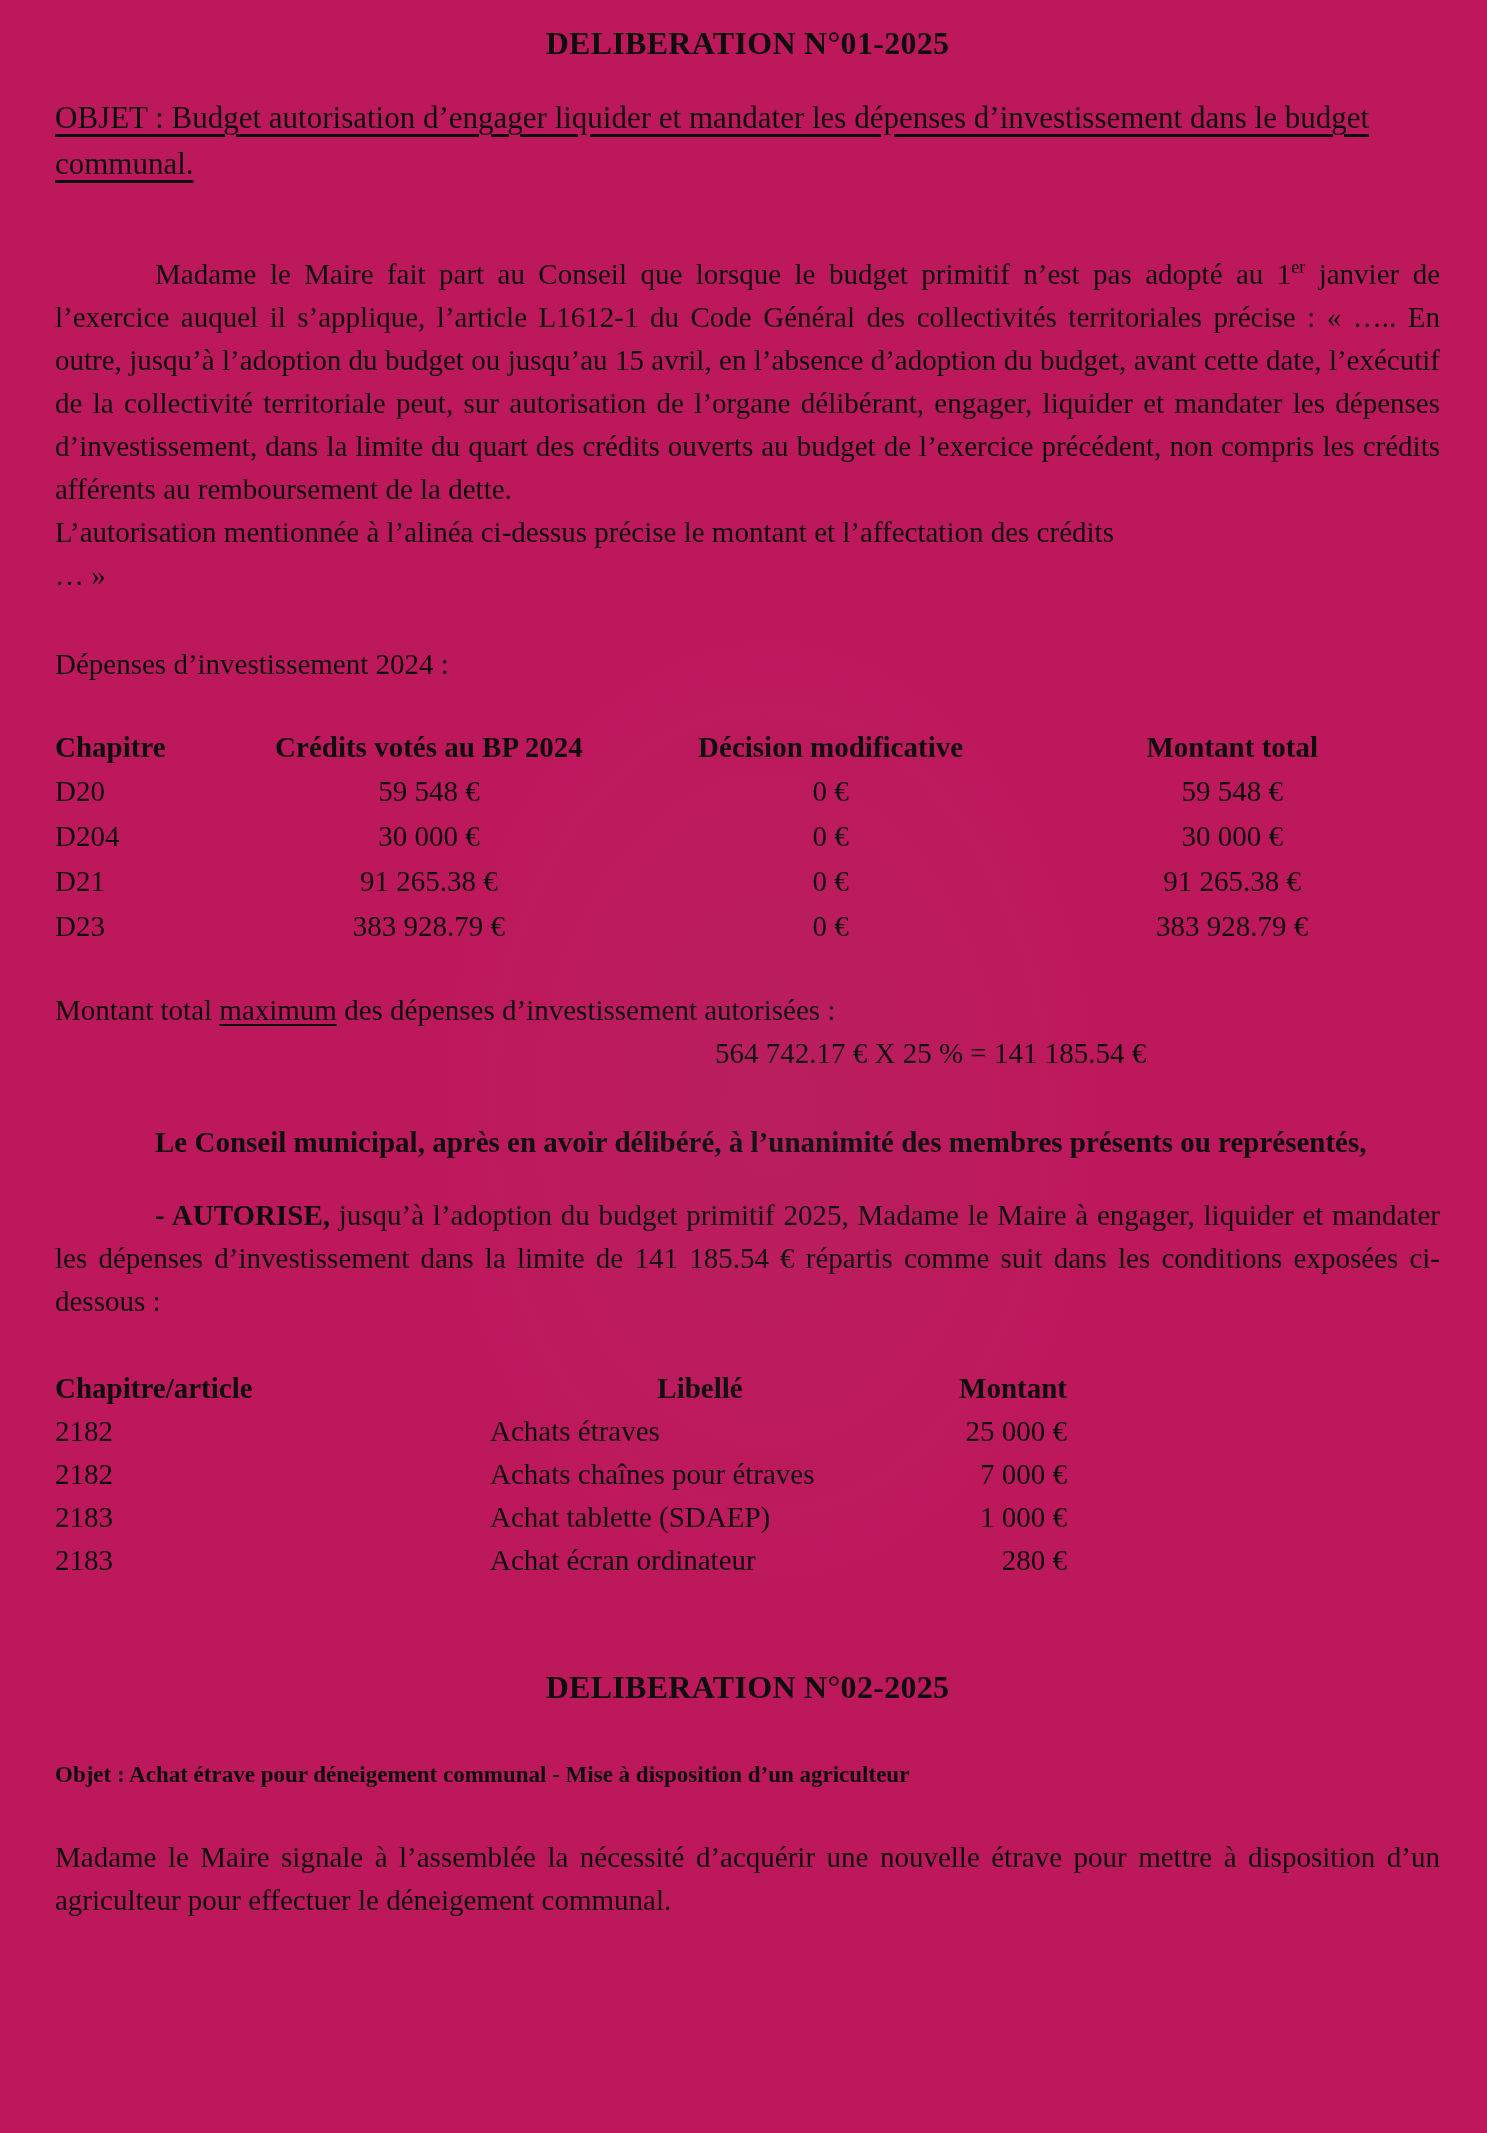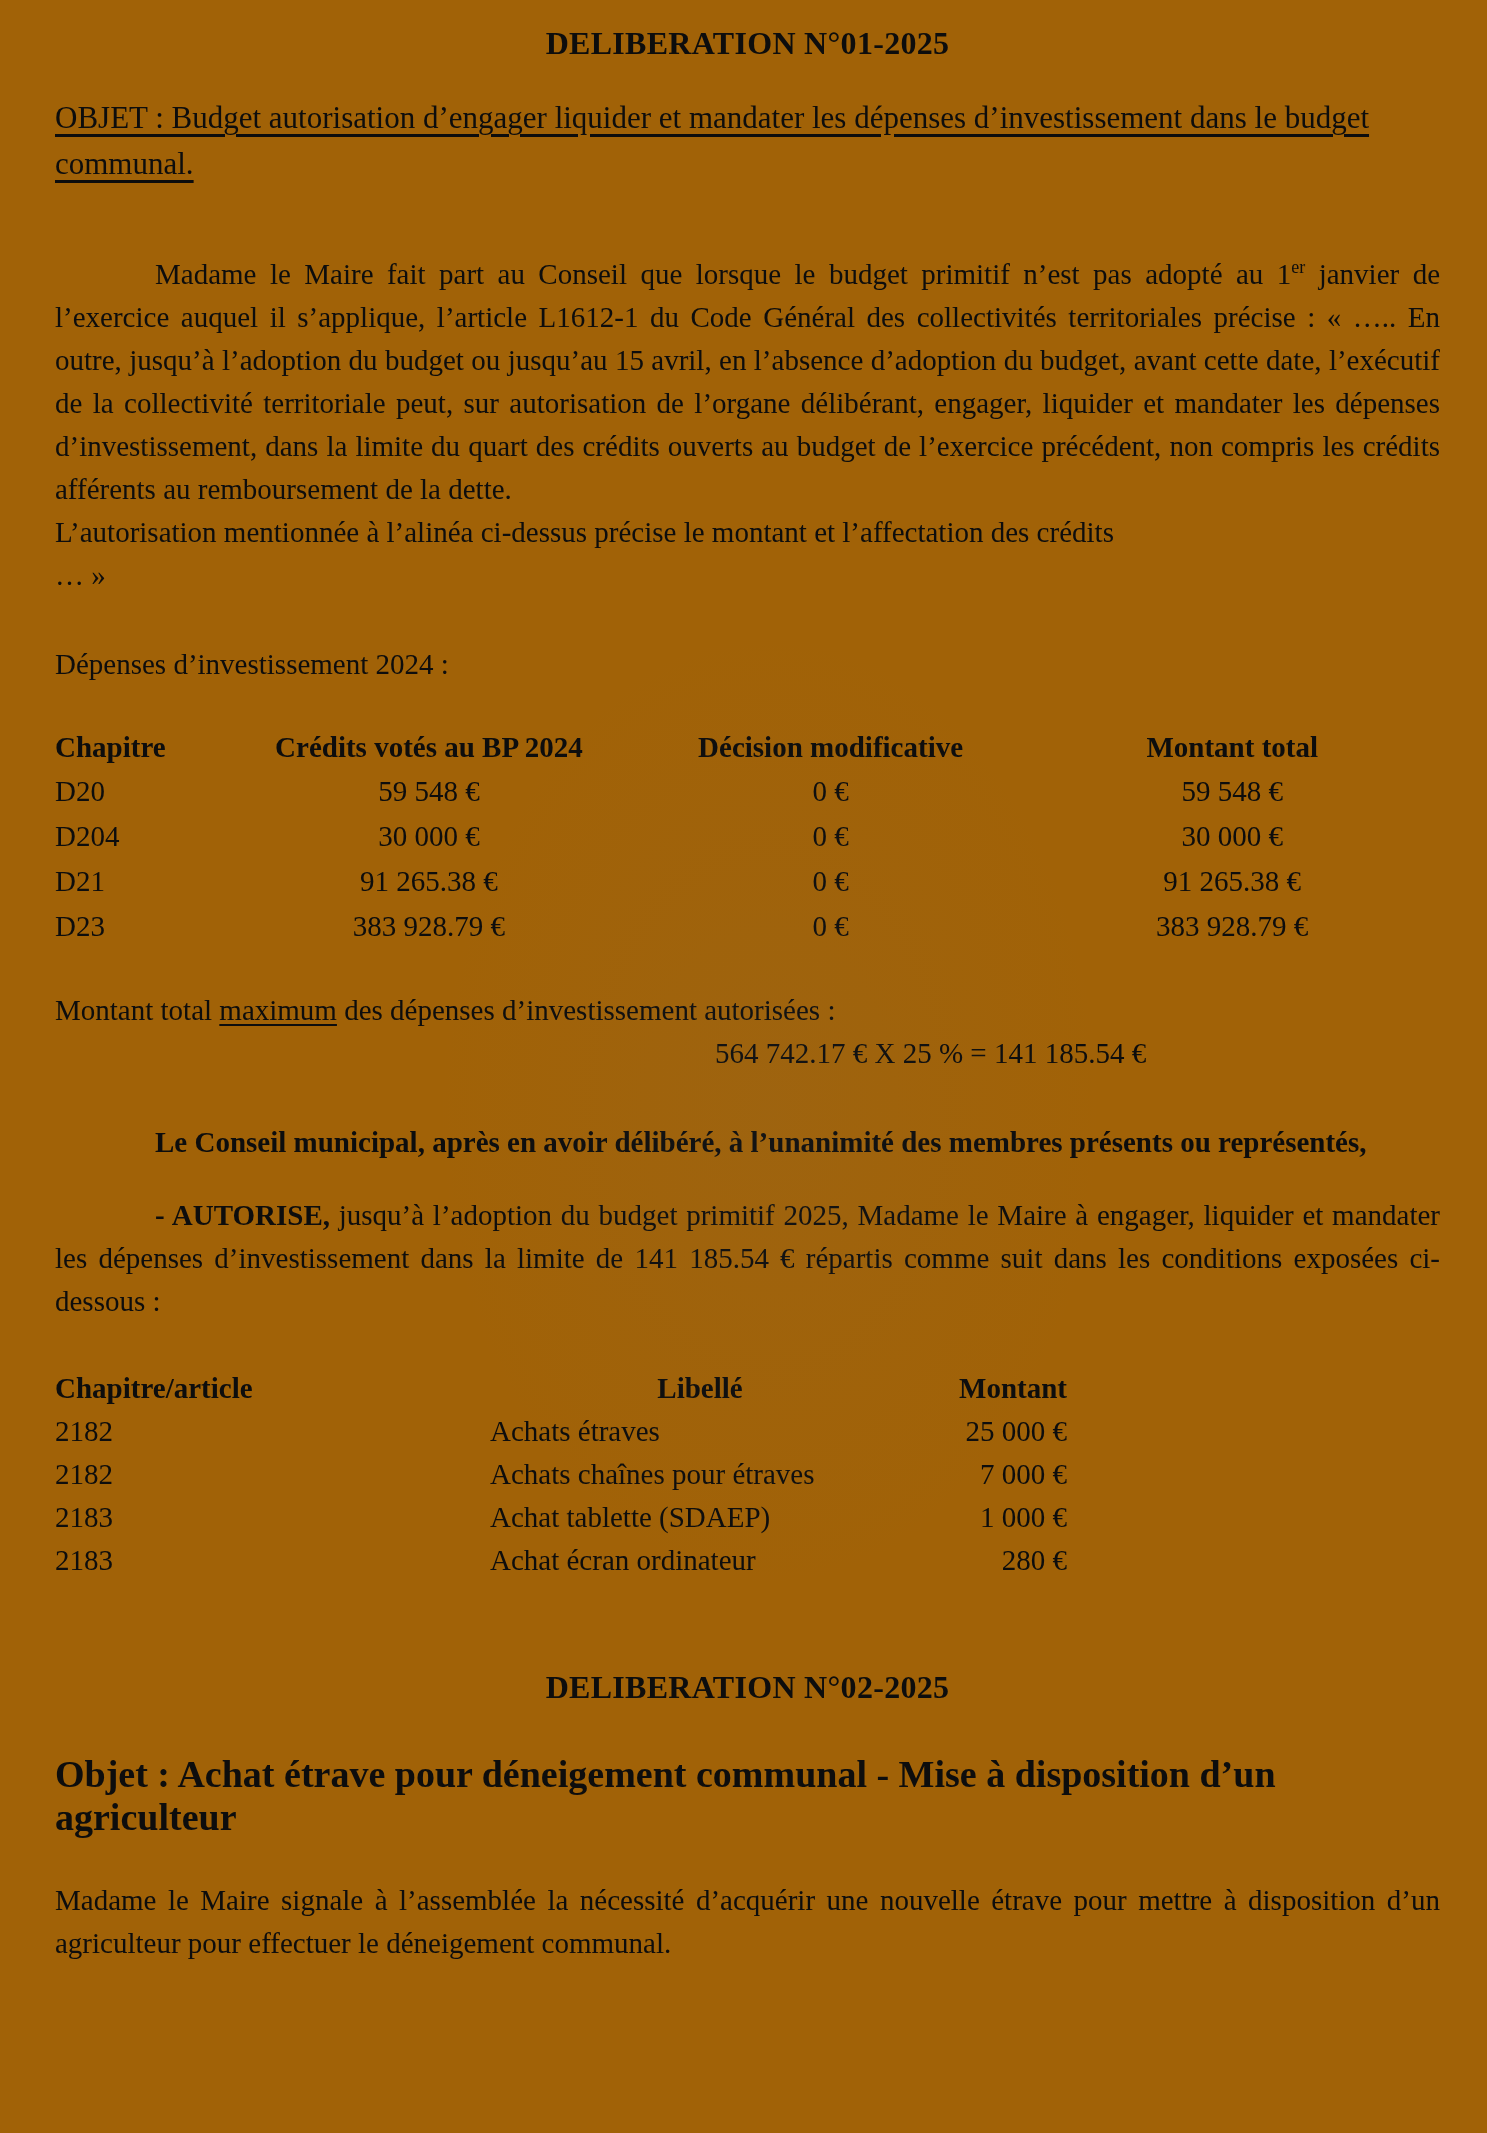--- a/index.html
+++ b/index.html
@@ -3,21 +3,21 @@
 <meta charset="utf-8">
 <style>
   html, body { margin:0; padding:0; background:#e8e8e8; }
   .page {
     position: relative;
     width: 1487px;
     height: 2133px;
     margin: 0 auto;
     box-sizing: border-box;
     padding: 22px 47px 0 55px;
-    background: #a16207;
+    background: #be185d;
     color: #0d0d0d;
     font-family: "Liberation Serif", "DejaVu Serif", serif;
     font-size: 29px;
     line-height: 43px;
     overflow: hidden;
   }
   
   .ghost {
     position:absolute; left:430px; top:620px; width:680px; height:980px;
     background: radial-gradient(ellipse at center, rgba(120,120,120,0.07), rgba(120,120,120,0) 70%);
@@ -76,21 +76,21 @@
   .t2 .wc { width: 157px; }
   .t2 th.ha { text-align: left; }
   .t2 th.hb { text-align: center; }
   .t2 th.hc { text-align: right; }
   .t2 td.ca { text-align: left; }
   .t2 td.cb { text-align: left; }
   .t2 td.cc { text-align: right; }
 
   .dit { margin-top: 46px; text-indent: 100px; }
   .title2 { margin-top: 84px; }
-  .objet2 { margin-top: 44px; font-size: 38px; font-weight: 700; line-height: 43px; }
+  .objet2 { margin-top: 44px; font-size: 23px; font-weight: 700; line-height: 43px; }
   .final-par { margin-top: 40px; }
   sup { font-size: 0.62em; line-height: 0; }
 </style>
 </head>
 <body>
 
 <div class="page">
   <div class="ghost"></div>
 
   <h1 class="doc-title">DELIBERATION N°01-2025</h1>

